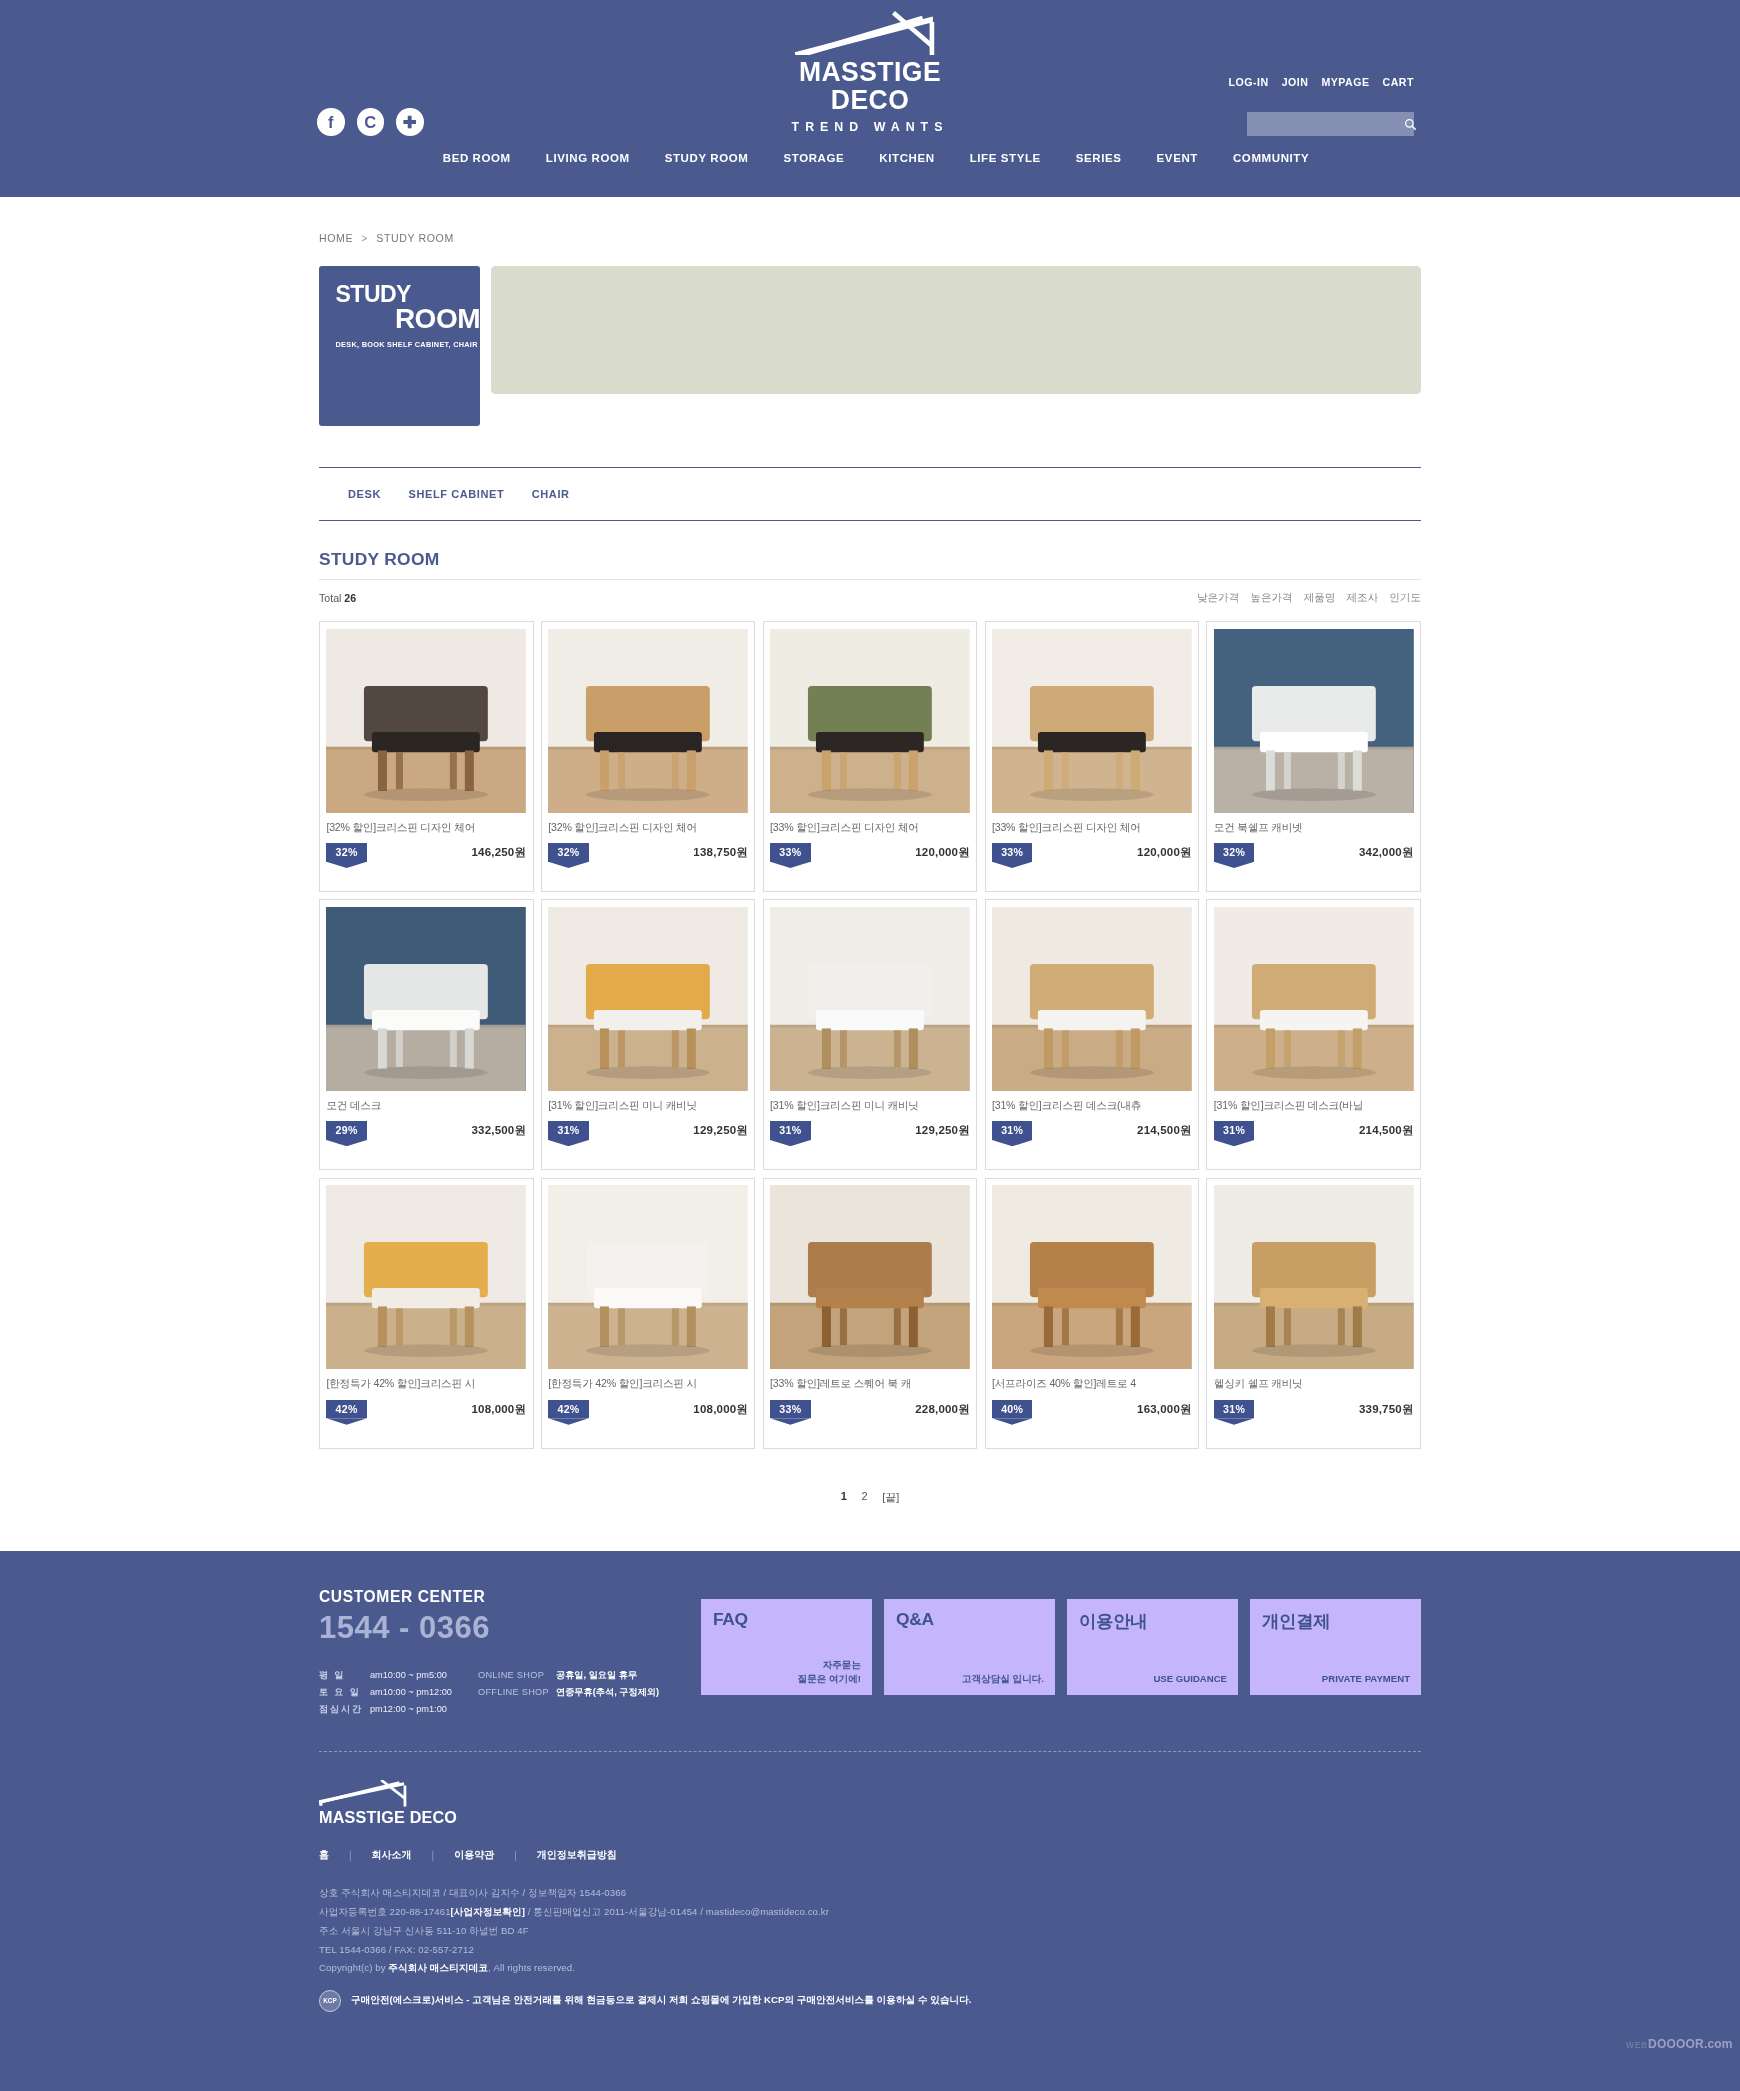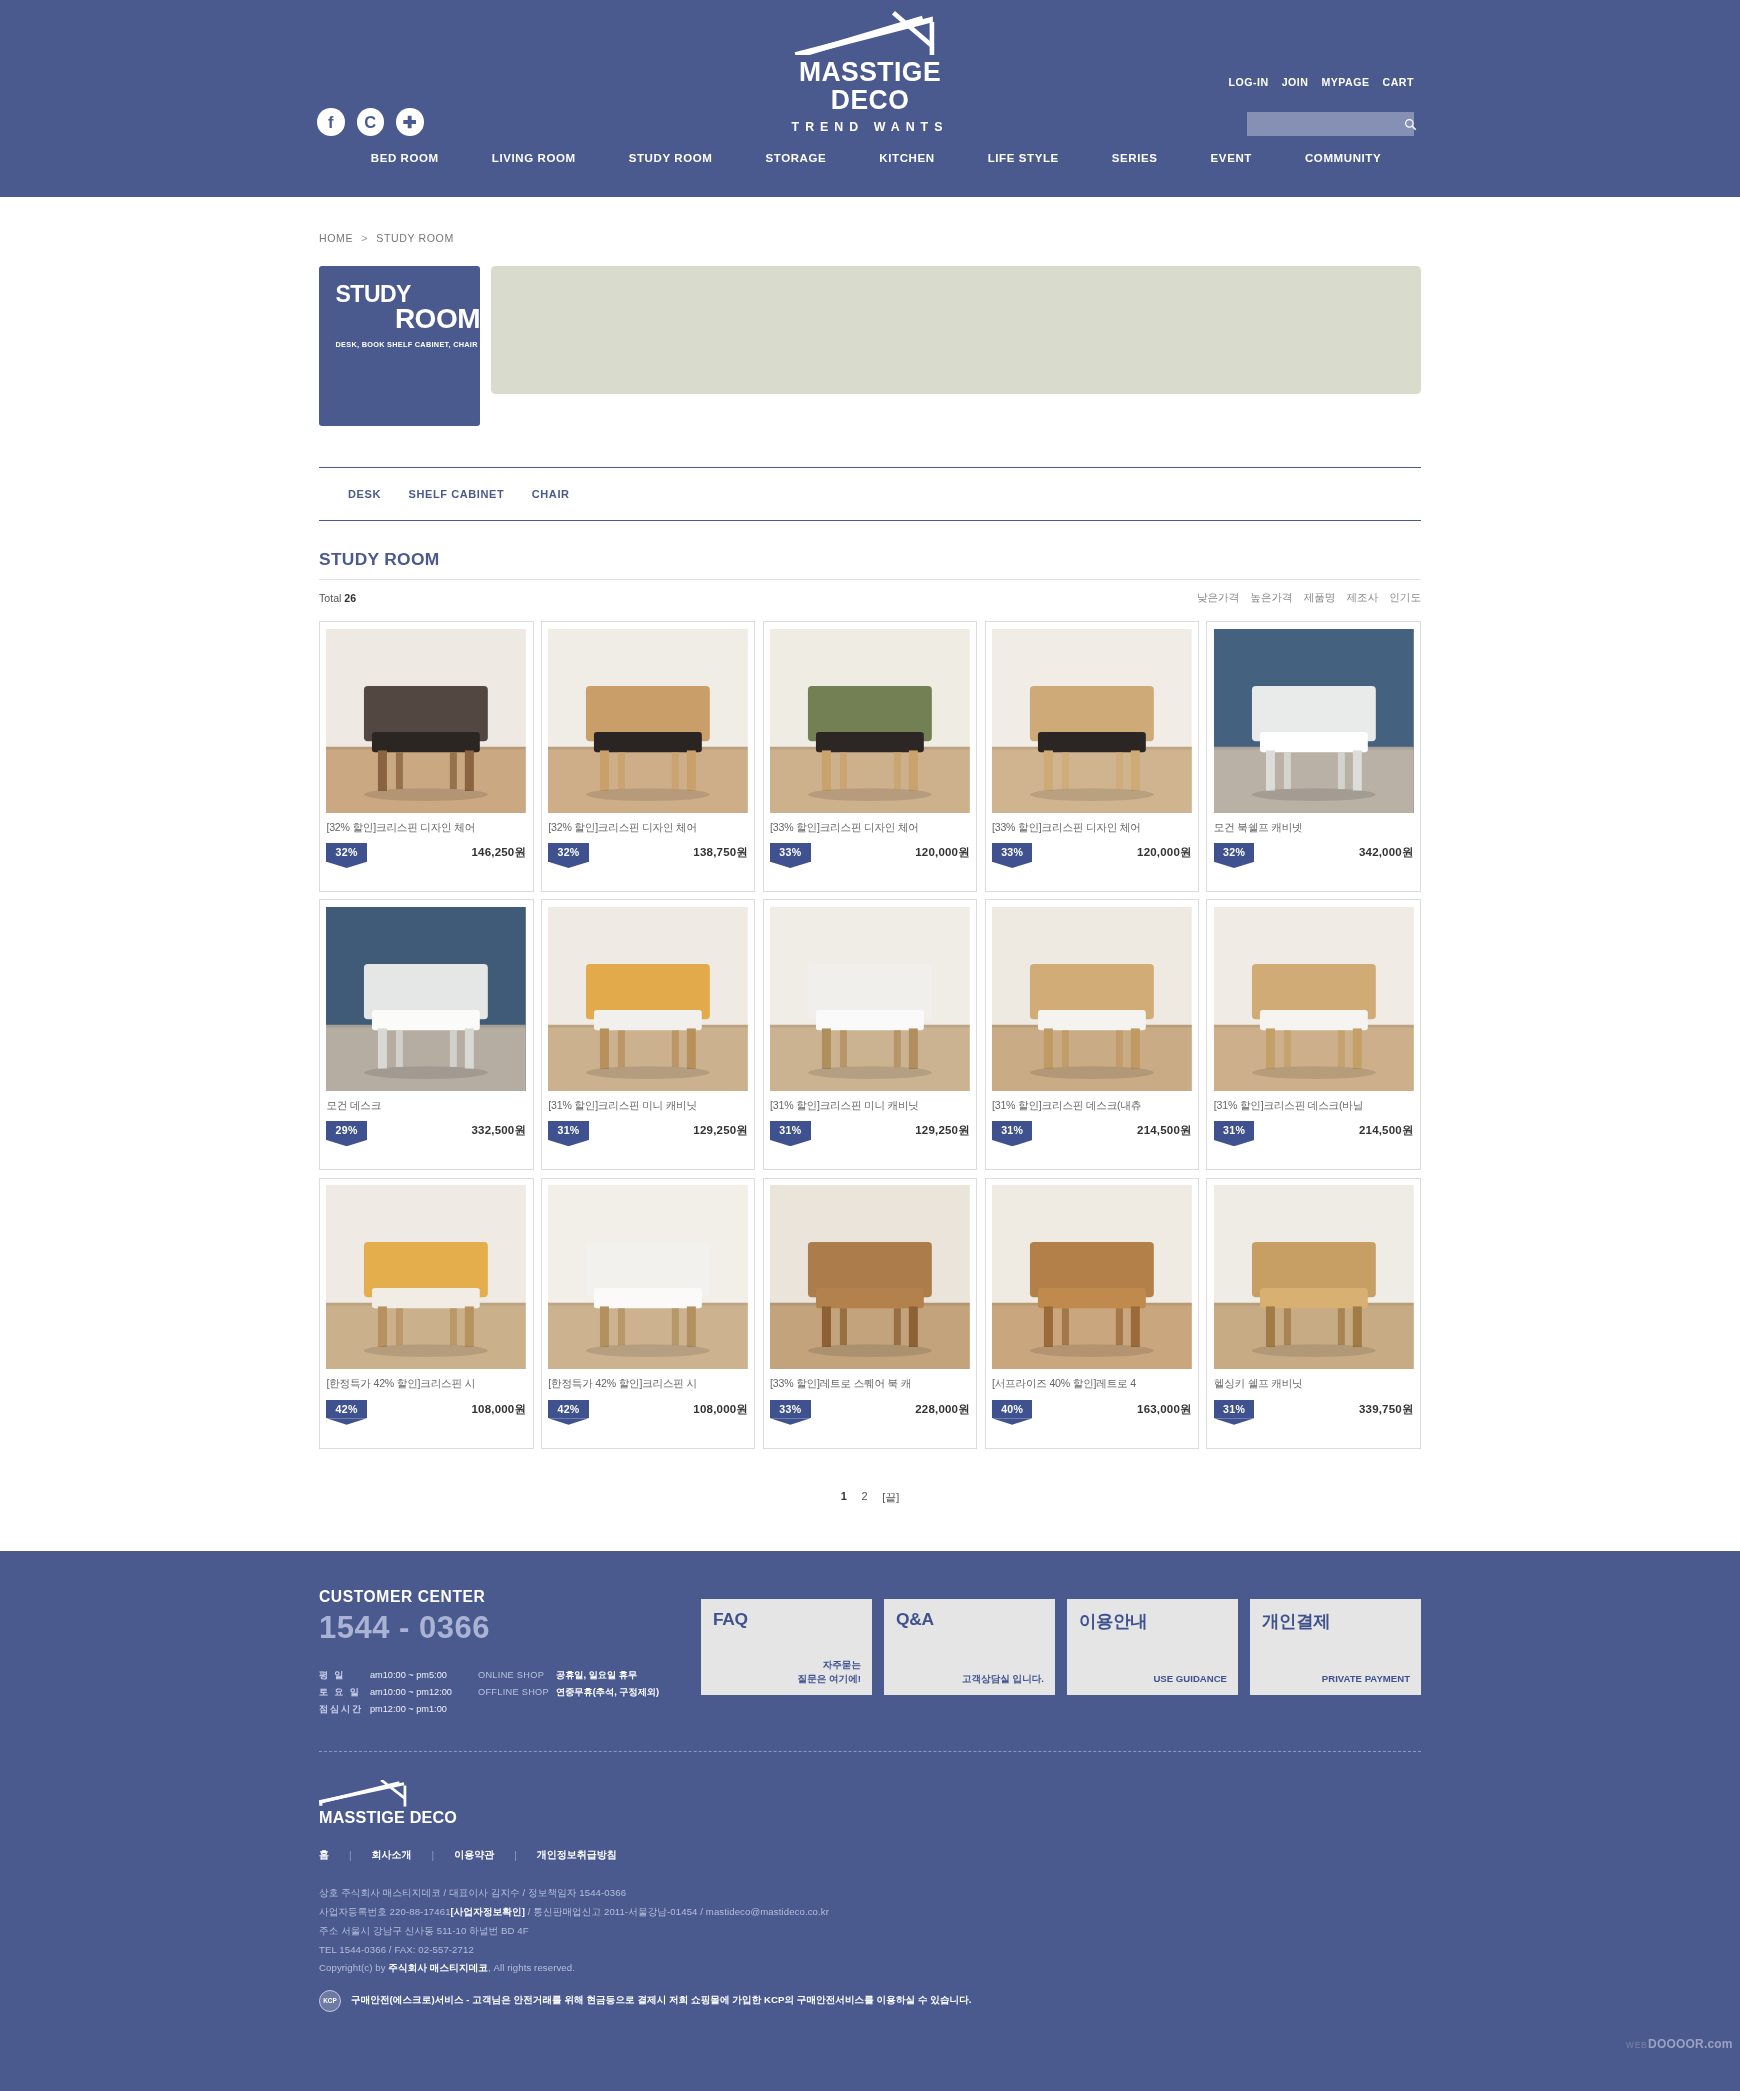--- a/index.html
+++ b/index.html
@@ -94,21 +94,21 @@
     background: transparent;
     border: 0; cursor: pointer;
     display:flex; align-items:center; justify-content:center;
   }
   .mainnav {
     position: absolute;
     left: 12px; right: 0;
     top: 152px;
     display: flex;
     justify-content: center;
-    gap: 53px;
+    gap: 35px;
     align-items: center;
   }
   .mainnav-item {
     color: #ffffff;
     font-size: 11.5px;
     font-weight: 700;
     letter-spacing: 0.6px;
     cursor: pointer;
     white-space: nowrap;
   }
@@ -266,21 +266,21 @@
   .cc-hours { font-size: 9.2px; line-height: 1.85; }
   .cc-hours .lbl { color:#c7cde5; display:inline-block; width: 51px; font-weight: 700; letter-spacing: 1.8px; }
   .cc-hours .val { color:#eef0f8; }
   .cc-shop { font-size: 9.2px; line-height: 1.85; margin-left: 26px; }
   .cc-shop .lbl { color:#b9c1de; display:inline-block; width: 78px; letter-spacing: 0.3px; }
   .cc-shop .val { color:#ffffff; font-weight: 700; }
 
   .f-boxes { display: flex; gap: 12px; margin-left: 26px; margin-top: 11px; }
   .f-box {
     width: 171px; height: 96px;
-    background: #e5e5e5;
+    background: #c4b5fd;
     padding: 10px 11px 9.2px 12px;
     display: flex; flex-direction: column; justify-content: space-between;
     cursor: pointer;
   }
   .f-box .bt { font-size: 17.4px; font-weight: 900; color:#3f528f; letter-spacing: -0.3px; }
   .f-box .bs { font-size: 9.6px; font-weight: 700; color:#3f528f; text-align: right; line-height: 1.45; }
 
   .dashed {
     border-top: 0.9px dashed #8e98bc;
     margin: 33px 0 0 0;

